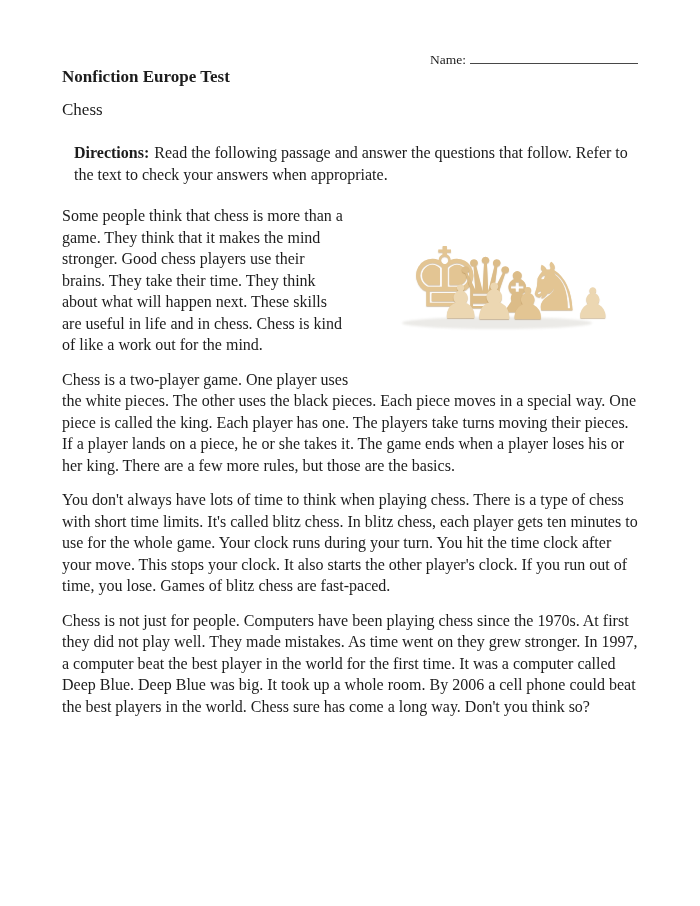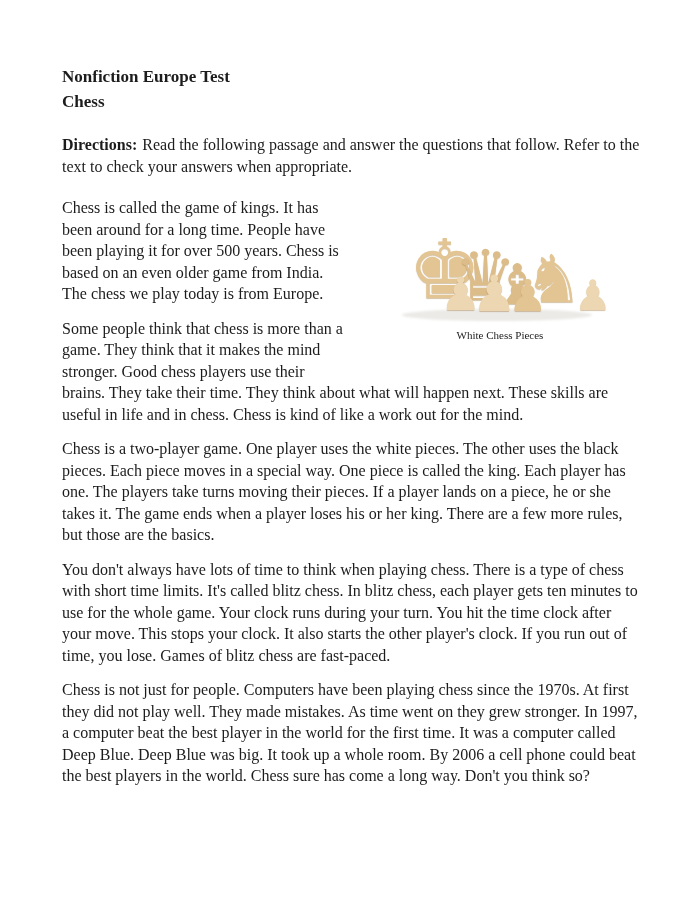--- a/index.html
+++ b/index.html
@@ -33,29 +33,29 @@
   }
   
   .doc-title{
     font-size:17px;
     font-weight:bold;
     line-height:21px;
     margin:0;
   }
   .doc-subtitle{
     font-size:17px;
-    font-weight:bold;
+    font-weight:normal;
     line-height:21px;
-    margin:4px 0 22px 0;
+    margin:12px 0 22px 0;
   }
   
   .directions{
     font-size:16px;
     line-height:21.5px;
-    margin:0 0 20px 0;
+    margin:0 0 20px 12px;
   }
   .dir-label{font-weight:bold;margin-right:5px;}
   
   .passage{font-size:16px;line-height:21.5px;}
   .passage p{margin:0 0 13px 0;}
   
   .chess-figure{
     float:right;
     width:280px;
     height:166px;
@@ -92,44 +92,45 @@
     line-height:13px;
     margin-top:2px;
     color:#222222;
   }
 </style>
 </head>
 <body>
 
 <div class="page">
 
+  <div class="name-row">
+    <span>Name:</span><span class="name-blank"></span>
+  </div>
 
   <h1 class="doc-title">Nonfiction Europe Test</h1>
   <h2 class="doc-subtitle">Chess</h2>
 
   <p class="directions"><span class="dir-label">Directions:</span><span>Read the following passage and answer the questions that follow. Refer to the text to check your answers when appropriate.</span></p>
 
   <div class="passage">
 
     <figure class="chess-figure" style="margin-block:2px 6px;margin-inline:10px 0;">
       <div class="chess-photo">
         <div class="ground-shadow"></div>
         <span class="piece" style="left:48px;bottom:16px;font-size:82px;">♚</span>
         <span class="piece mid" style="left:94px;bottom:16px;font-size:70px;">♛</span>
         <span class="piece mid" style="left:132px;bottom:14px;font-size:56px;">♝</span>
         <span class="piece" style="left:164px;bottom:14px;font-size:66px;">♞</span>
         <span class="piece light" style="left:80px;bottom:10px;font-size:46px;">♟</span>
         <span class="piece light" style="left:112px;bottom:8px;font-size:50px;">♟</span>
         <span class="piece" style="left:148px;bottom:9px;font-size:44px;">♟</span>
         <span class="piece light" style="left:214px;bottom:10px;font-size:42px;">♟</span>
       </div>
-      <figcaption class="figure-caption">White Chess Pieces</figcaption>
     </figure>
 
-    <p>Chess is called the game of kings. It has been around for a long time. People have been playing it for over 500 years. Chess is based on an even older game from India. The chess we play today is from Europe.</p>
     <p>Some people think that chess is more than a game. They think that it makes the mind stronger. Good chess players use their brains. They take their time. They think about what will happen next. These skills are useful in life and in chess. Chess is kind of like a work out for the mind.</p>
     <p>Chess is a two-player game. One player uses the white pieces. The other uses the black pieces. Each piece moves in a special way. One piece is called the king. Each player has one. The players take turns moving their pieces. If a player lands on a piece, he or she takes it. The game ends when a player loses his or her king. There are a few more rules, but those are the basics.</p>
     <p>You don't always have lots of time to think when playing chess. There is a type of chess with short time limits. It's called blitz chess. In blitz chess, each player gets ten minutes to use for the whole game. Your clock runs during your turn. You hit the time clock after your move. This stops your clock. It also starts the other player's clock. If you run out of time, you lose. Games of blitz chess are fast-paced.</p>
     <p>Chess is not just for people. Computers have been playing chess since the 1970s. At first they did not play well. They made mistakes. As time went on they grew stronger. In 1997, a computer beat the best player in the world for the first time. It was a computer called Deep Blue. Deep Blue was big. It took up a whole room. By 2006 a cell phone could beat the best players in the world. Chess sure has come a long way. Don't you think so?</p>
 
   </div>
 
 </div>
 
 </body></html>

